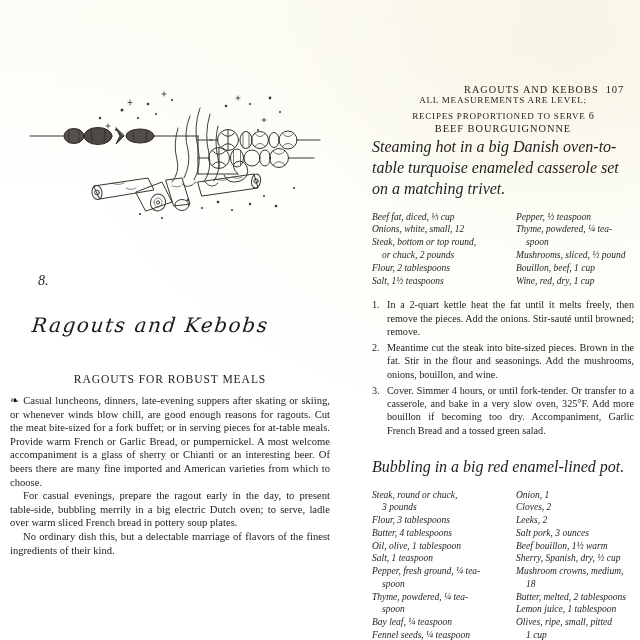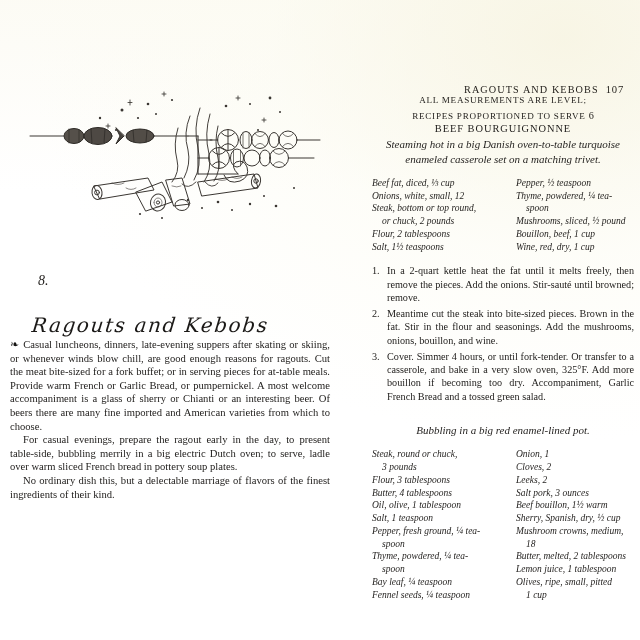--- a/index.html
+++ b/index.html
@@ -126,23 +126,22 @@
   .recipe { margin-bottom: 4px; }
   .recipe-title {
     text-align: center;
     font-size: 10.4px;
     letter-spacing: 0.95px;
     color: #1e1c1a;
     margin-bottom: 3px;
   }
   .recipe-blurb {
     font-style: italic;
-    font-size: 11px;
+    font-size: 16px;
     line-height: 1.3;
-    text-align: center;
     color: #201e1c;
     margin-bottom: 11px;
   }
   .recipe-blurb.single { white-space: nowrap; }
 
   .ingredients {
     display: flex;
     gap: 26px;
     font-style: italic;
     font-size: 9.5px;
@@ -289,20 +288,21 @@
             <circle cx="128" cy="136" r="1.1"></circle>
               <circle cx="282" cy="110" r="1"></circle>
           </g>
         </g>
       </svg>
     </div>
 
     <div class="chapter-number">8.</div>
     <div class="chapter-title">Ragouts and Kebobs</div>
 
+    <div class="section-head">RAGOUTS FOR ROBUST MEALS</div>
 
     <div class="intro">
       <p class="first"><span class="fleuron">❧</span><span>Casual luncheons, dinners, late-evening suppers after skating or skiing, or whenever winds blow chill, are good enough reasons for ragouts. Cut the meat bite-sized for a fork buffet; or in serving pieces for at-table meals. Provide warm French or Garlic Bread, or pumpernickel. A most welcome accompaniment is a glass of sherry or Chianti or an interesting beer. Of beers there are many fine imported and American varieties from which to choose.</span></p>
       <p>For casual evenings, prepare the ragout early in the day, to present table-side, bubbling merrily in a big electric Dutch oven; to serve, ladle over warm sliced French bread in pottery soup plates.</p>
       <p>No ordinary dish this, but a delectable marriage of flavors of the finest ingredients of their kind.</p>
     </div>
   </div>
 
   <div id="right-col">
 

